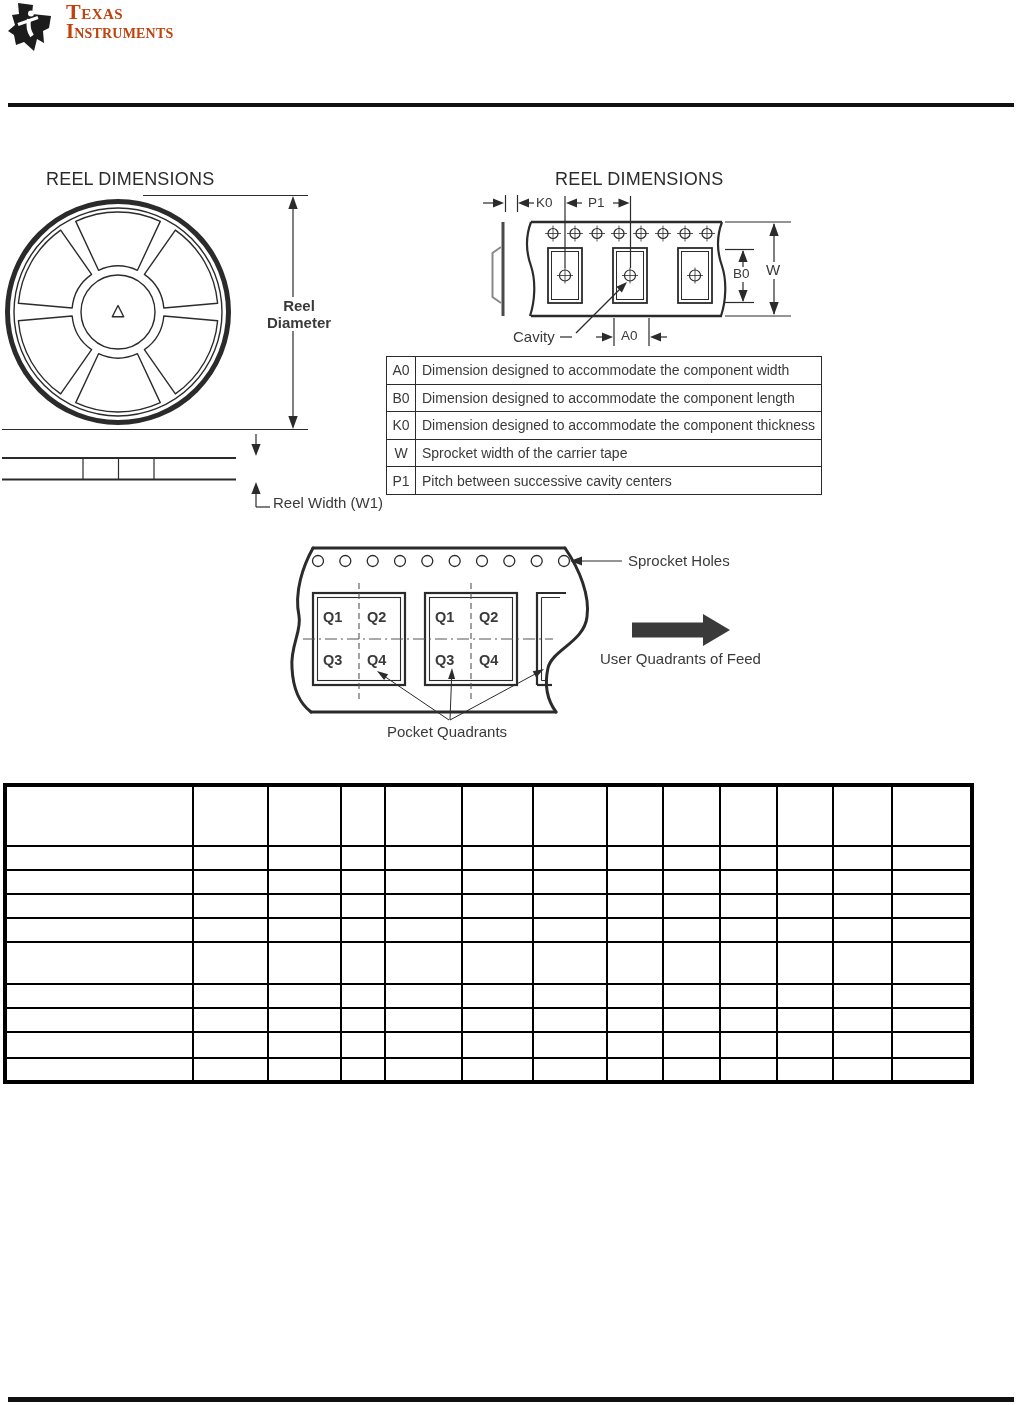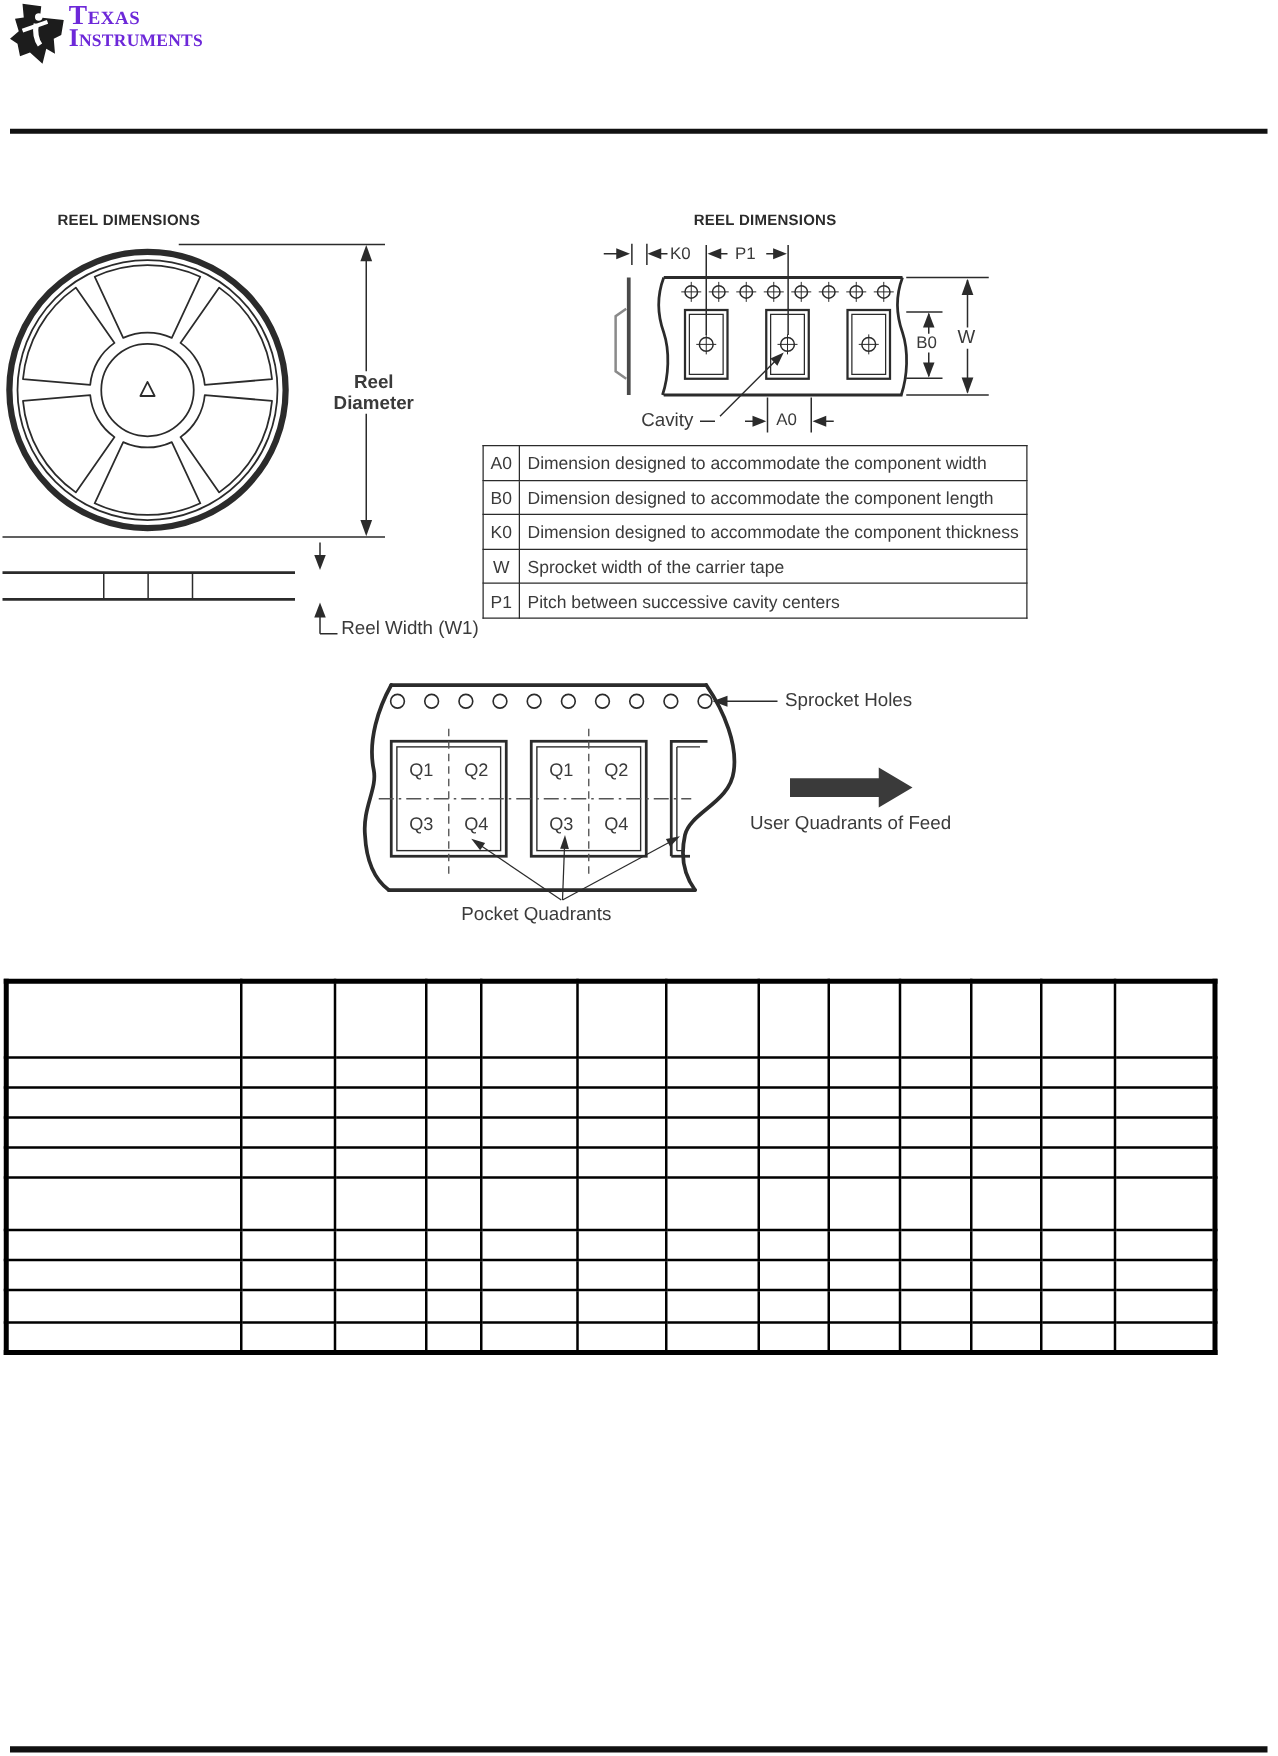--- a/index.html
+++ b/index.html
@@ -2,39 +2,39 @@
 <html><head>
 <meta charset="utf-8">
 <style>
   html,body{margin:0;padding:0;background:#fff;}
   .page{position:relative;width:1022px;height:1405px;background:#fff;overflow:hidden;
         font-family:"Liberation Sans",sans-serif;color:#333;}
   .art{position:absolute;left:0;top:0;z-index:1;}
   .rule{position:absolute;background:#111;z-index:2;}
   .lbl{position:absolute;white-space:nowrap;font-size:15px;color:#3a3a3a;z-index:3;line-height:1.1;}
   .lbl.bg{background:#fff;padding:0 1px;}
-  .title{font-weight:bold;color:#2b2b2b;font-size:12px;letter-spacing:.2px;}
+  .title{font-weight:normal;color:#2b2b2b;font-size:18px;letter-spacing:.2px;}
   .dim{font-size:13.5px;}
   .ctr{text-align:center;}
   
   .logo{position:absolute;left:8px;top:2px;z-index:3;display:flex;}
-  .logo-text{margin-left:3px;font-family:"Liberation Serif",serif;color:#6d28d9;}
+  .logo-text{margin-left:14px;font-family:"Liberation Serif",serif;color:#c2410c;}
   .logo-l1{font-variant:small-caps;font-weight:600;font-size:22px;line-height:20px;letter-spacing:.5px;}
   .logo-l2{font-variant:small-caps;font-weight:700;font-size:20.5px;line-height:19px;letter-spacing:.2px;}
   
   .defs{position:absolute;left:386px;top:356px;z-index:3;border-collapse:collapse;}
   .defs td{border:1.6px solid #2b2b2b;font-size:14px;color:#3a3a3a;height:18.6px;
            padding:4px 6px;line-height:1;}
   .defs td.term{width:24px;text-align:center;padding:0 2px;}
   
   .spec{position:absolute;left:3px;top:783px;z-index:3;border-collapse:collapse;
         table-layout:fixed;width:969px;border:4px solid #000;}
   .spec td,.spec th{border:2px solid #000;padding:0;}
   
-  .qlbl{position:absolute;width:28px;text-align:center;font-size:14.5px;color:#3a3a3a;z-index:3;}
+  .qlbl{position:absolute;width:28px;font-size:14.5px;color:#3a3a3a;z-index:3;font-weight:bold;}
 </style>
 </head>
 <body>
 
 <div class="page">
 
   <div class="logo">
     <svg width="44" height="50" viewBox="0 0 44 50">
       <path d="M10 1 L25 3 L24 12 L43 14 L41 26 L35 29 L36 41 L29 37 L26 49 L16 40 L8 43 L6 33 L0 29 L7 23 L4 13 L11 12 Z" fill="#1c1c1c"></path>
       <circle cx="23" cy="11.5" r="3" fill="#fff"></circle>
@@ -305,21 +305,21 @@
   <div class="qlbl" style="left:323px;top:609px;">Q1</div>
   <div class="qlbl" style="left:367px;top:609px;">Q2</div>
   <div class="qlbl" style="left:323px;top:652px;">Q3</div>
   <div class="qlbl" style="left:367px;top:652px;">Q4</div>
   <div class="qlbl" style="left:435px;top:609px;">Q1</div>
   <div class="qlbl" style="left:479px;top:609px;">Q2</div>
   <div class="qlbl" style="left:435px;top:652px;">Q3</div>
   <div class="qlbl" style="left:479px;top:652px;">Q4</div>
   <div class="lbl" style="left:628px;top:553px;">Sprocket Holes</div>
   <div class="lbl" style="left:600px;top:651px;">User Quadrants of Feed</div>
-  <div class="lbl" style="left:369px;top:724px;">Pocket Quadrants</div>
+  <div class="lbl" style="left:387px;top:724px;">Pocket Quadrants</div>
 
   <table class="spec">
     <colgroup>
       <col style="width:188px">
         <col style="width:75px">
         <col style="width:73px">
         <col style="width:44px">
       <col style="width:77px">
         <col style="width:71px">
         <col style="width:74px">

